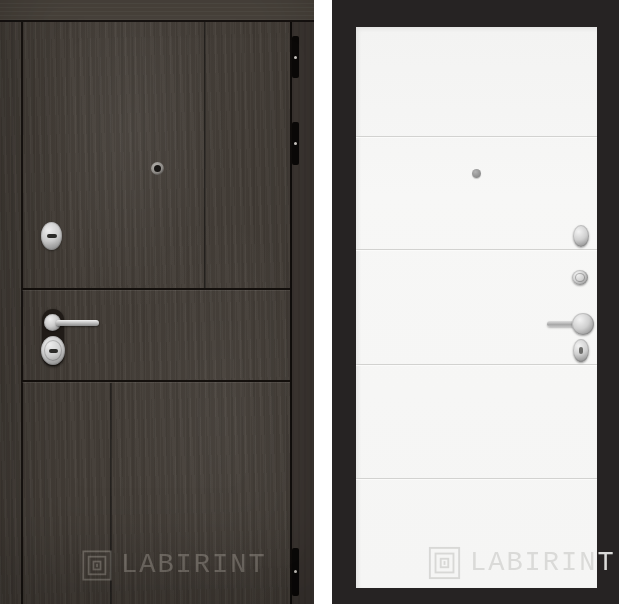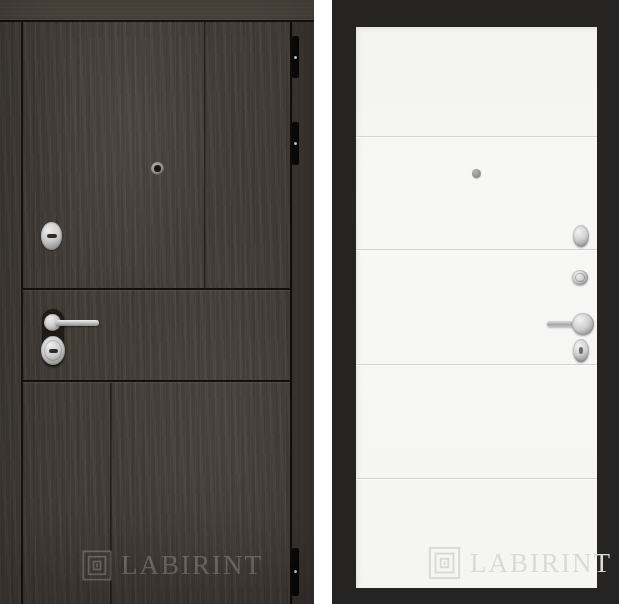--- a/index.html
+++ b/index.html
@@ -1,17 +1,17 @@
 <!DOCTYPE html>
 <html><head>
 <meta charset="utf-8">
 <style>
   html,body{margin:0;padding:0;background:#ffffff;}
   #stage{position:relative;width:619px;height:604px;background:#ffffff;overflow:hidden;
-         font-family:Liberation Serif, serif;}
+         font-family:Liberation Mono, monospace;}
   #stage *{box-sizing:border-box;}
 
   
   .left-door{position:absolute;left:0;top:0;width:314px;height:604px;background:#433d37;overflow:hidden;}
   .wood-grain{position:absolute;inset:0;pointer-events:none;
     background-image:
       repeating-linear-gradient(90deg, rgba(255,255,255,0.030) 0 1px, transparent 1px 5px),
       repeating-linear-gradient(90deg, rgba(0,0,0,0.050) 0 2px, transparent 2px 11px),
       repeating-linear-gradient(87deg, rgba(255,255,255,0.018) 0 3px, rgba(0,0,0,0.028) 3px 9px),
       radial-gradient(140px 260px at 42% 22%, rgba(255,255,255,0.05), transparent 70%),

